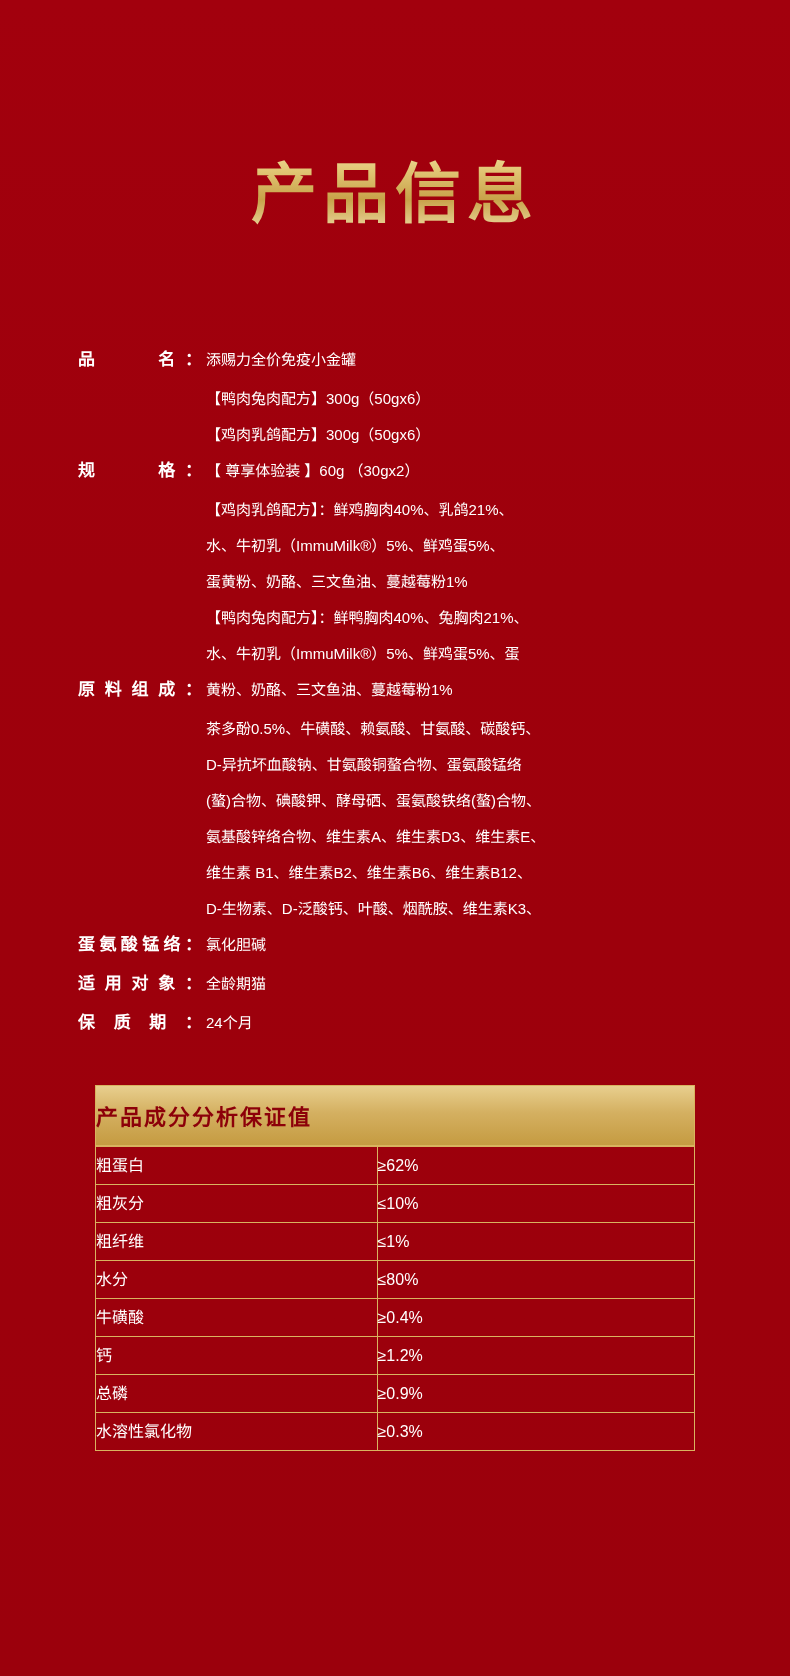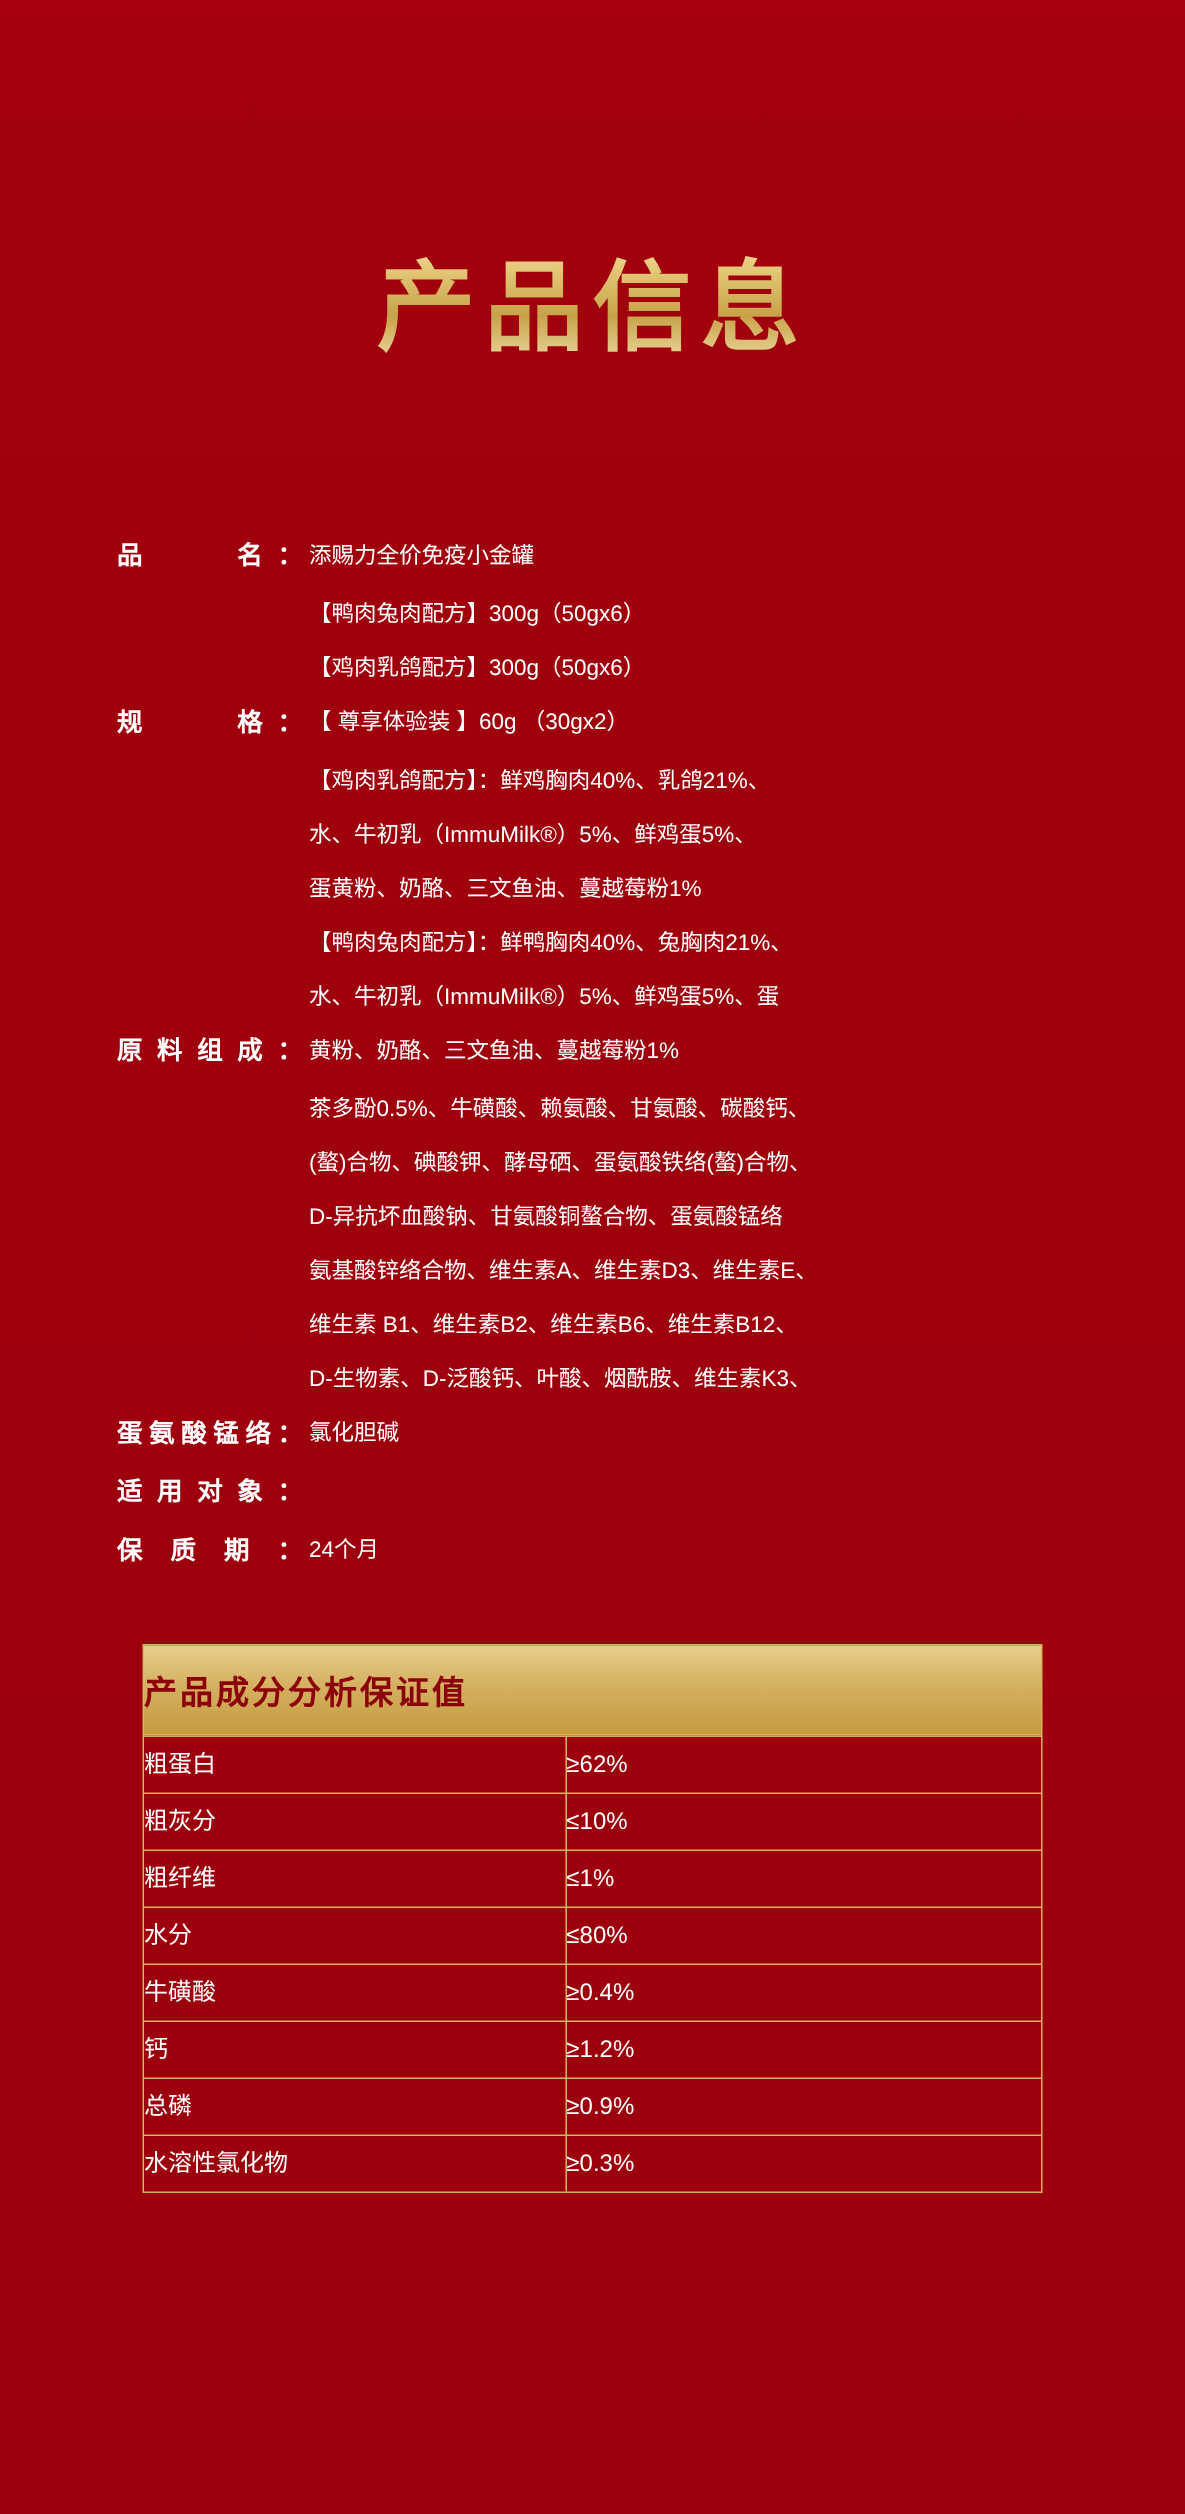--- a/index.html
+++ b/index.html
@@ -19,21 +19,20 @@
     position: relative;
     width: 790px;
     height: 1676px;
     background: linear-gradient(180deg, #a2000d 0%, #9e000c 35%, #9b000c 100%);
   }
 
   
   .title-wrap {
     text-align: center;
     padding-top: 96px;
-    margin-top: 11px;
   }
   .title {
     display: inline-block;
     font-size: 66px;
     font-weight: bold;
     letter-spacing: 6px;
     background: linear-gradient(180deg, #f6e6b4 0%, #e3c877 30%, #c8a249 62%, #f2e2ae 100%);
     -webkit-background-clip: text;
     background-clip: text;
     color: transparent;
@@ -157,31 +156,34 @@
         <span class="ln">【鸭肉兔肉配方】：鲜鸭胸肉40%、兔胸肉21%、</span>
         <span class="ln">水、牛初乳（ImmuMilk®）5%、鲜鸡蛋5%、蛋</span>
         <span class="ln">黄粉、奶酪、三文鱼油、蔓越莓粉1%</span>
       </div>
     </div>
 
     <div class="row">
       <div class="label">蛋氨酸锰络：</div>
       <div class="value multi">
         <span class="ln">茶多酚0.5%、牛磺酸、赖氨酸、甘氨酸、碳酸钙、</span>
+        <span class="ln">D-异抗坏血酸钠、甘氨酸铜螯合物、蛋氨酸锰络</span>
         <span class="ln">(螯)合物、碘酸钾、酵母硒、蛋氨酸铁络(螯)合物、</span>
-        <span class="ln">D-异抗坏血酸钠、甘氨酸铜螯合物、蛋氨酸锰络</span>
         <span class="ln">氨基酸锌络合物、维生素A、维生素D3、维生素E、</span>
         <span class="ln">维生素 B1、维生素B2、维生素B6、维生素B12、</span>
         <span class="ln">D-生物素、D-泛酸钙、叶酸、烟酰胺、维生素K3、</span>
         <span class="ln">氯化胆碱</span>
       </div>
     </div>
 
     <div class="row">
       <div class="label">适用对象：</div>
+      <div class="value">
+        <span class="ln">全龄期猫</span>
+      </div>
     </div>
 
     <div class="row">
       <div class="label">保质期：</div>
       <div class="value">
         <span class="ln">24个月</span>
       </div>
     </div>
 
   </div>

